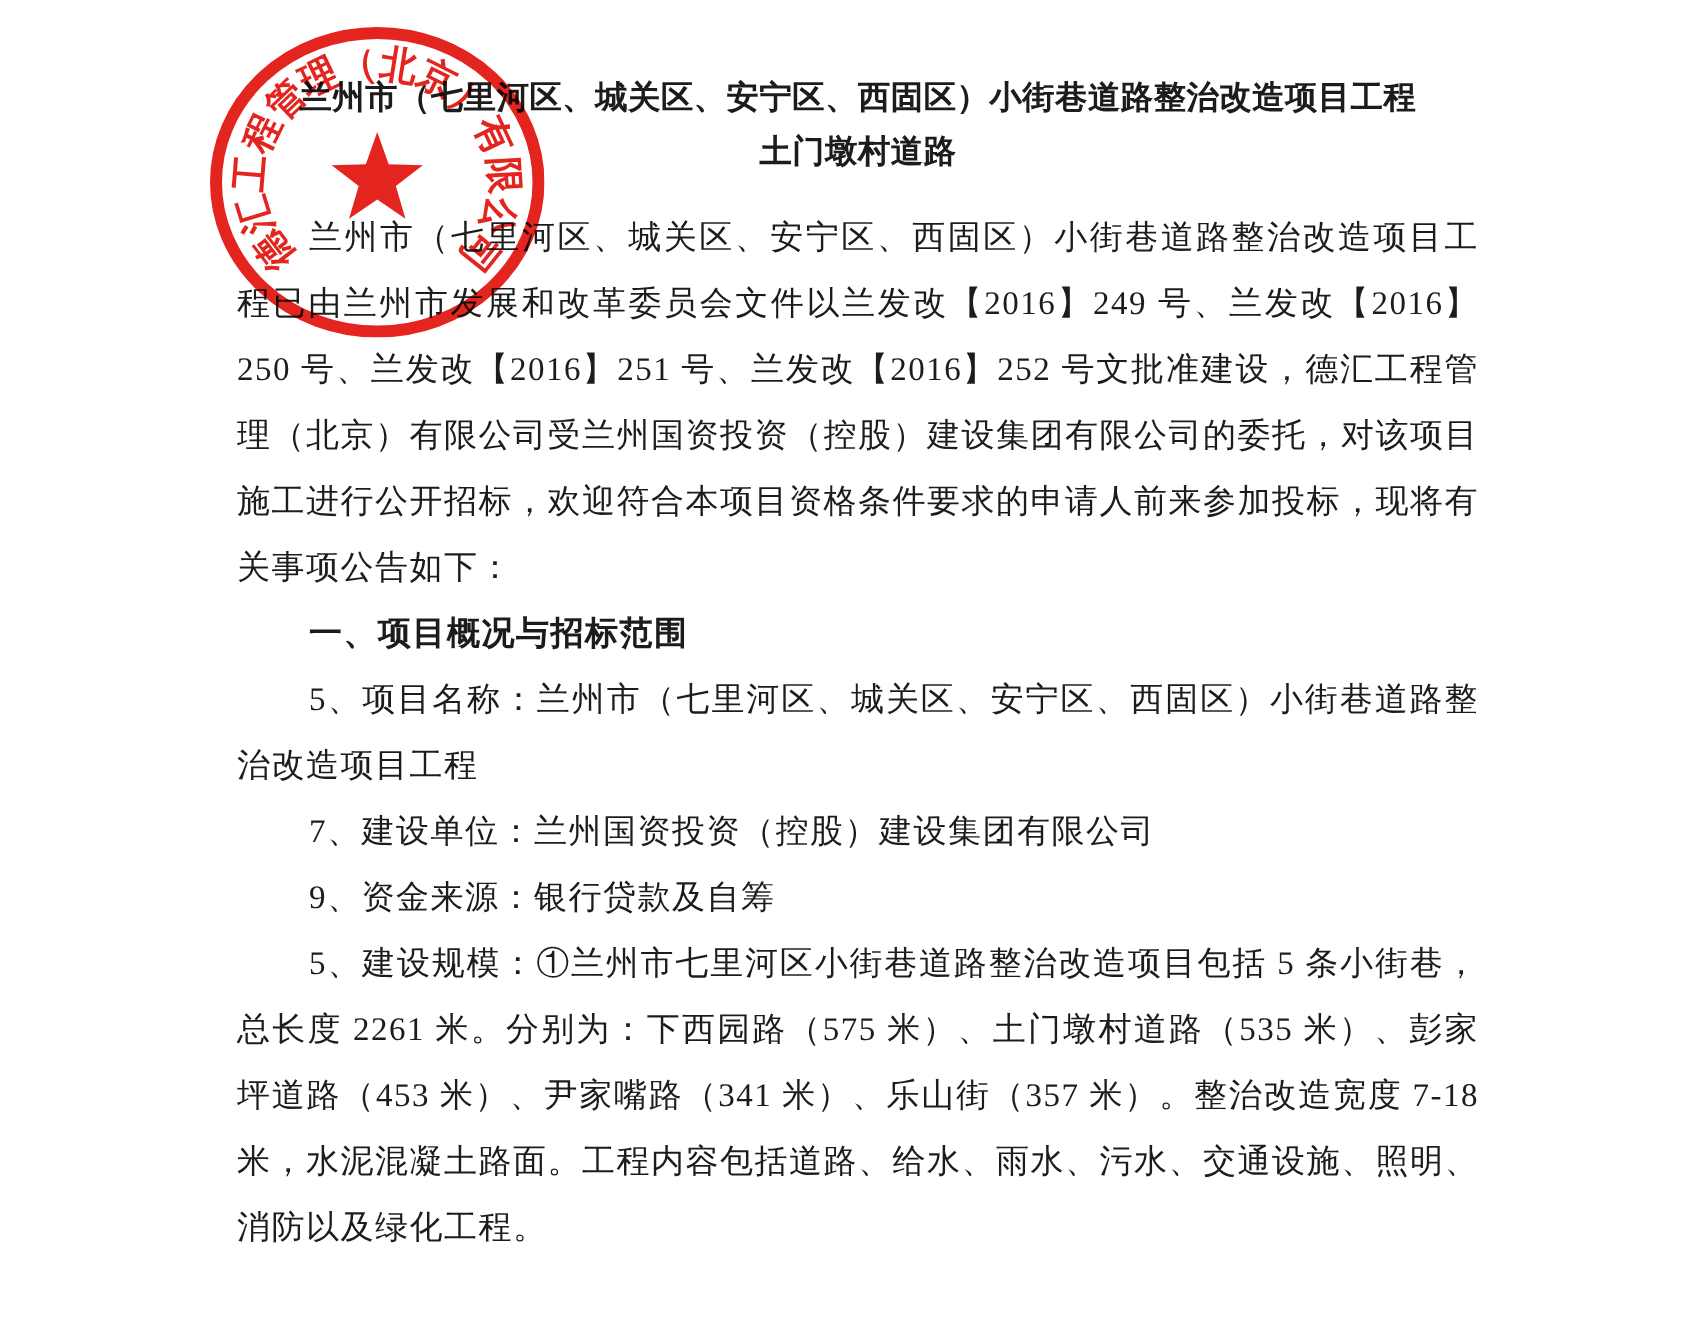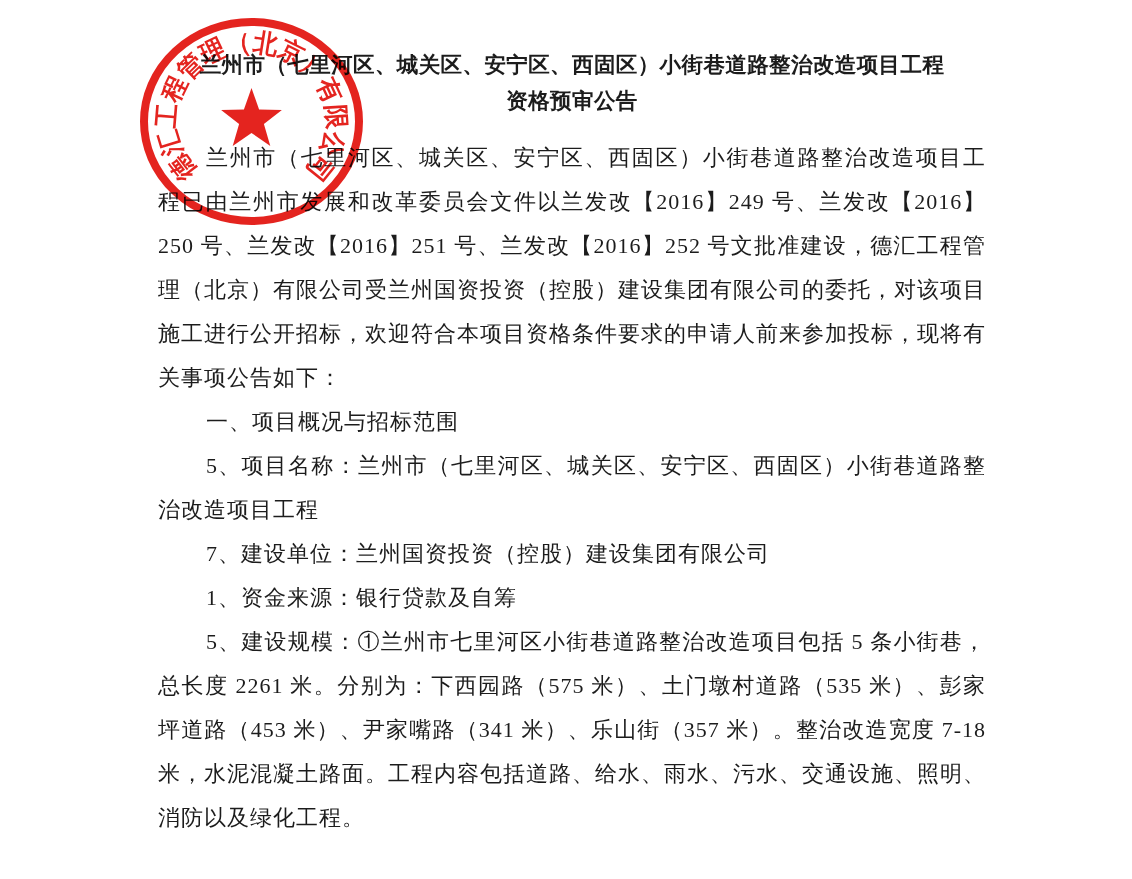--- a/index.html
+++ b/index.html
@@ -34,21 +34,21 @@
     line-height: 44px;
     letter-spacing: 1px;
     text-align: justify;
     text-justify: inter-ideograph;
   }
   .body-text p {
     margin: 0;
     text-indent: 48px;
   }
   .heading {
-    font-weight: normal;
+    font-weight: bold;
   }
   .stamp {
     position: absolute;
     left: 140px;
     top: 18px;
     width: 223px;
     height: 207px;
     mix-blend-mode: multiply;
     opacity: 0.93;
     color: var(--stamp-color, #e2130e);
@@ -64,28 +64,28 @@
     font-size: 26px;
     fill: currentColor;
   }
 </style>
 </head>
 <body>
 
 <div class="doc">
   <div class="title">
     <div>兰州市（七里河区、城关区、安宁区、西固区）小街巷道路整治改造项目工程</div>
-    <div>资格预审公告</div>
+    <div>土门墩村道路</div>
   </div>
   <div class="body-text">
     <p>兰州市（七里河区、城关区、安宁区、西固区）小街巷道路整治改造项目工程已由兰州市发展和改革委员会文件以兰发改【2016】249 号、兰发改【2016】250 号、兰发改【2016】251 号、兰发改【2016】252 号文批准建设，德汇工程管理（北京）有限公司受兰州国资投资（控股）建设集团有限公司的委托，对该项目施工进行公开招标，欢迎符合本项目资格条件要求的申请人前来参加投标，现将有关事项公告如下：</p>
     <p class="heading">一、项目概况与招标范围</p>
     <p>5、项目名称：兰州市（七里河区、城关区、安宁区、西固区）小街巷道路整治改造项目工程</p>
     <p>7、建设单位：兰州国资投资（控股）建设集团有限公司</p>
-    <p>1、资金来源：银行贷款及自筹</p>
+    <p>9、资金来源：银行贷款及自筹</p>
     <p>5、建设规模：①兰州市七里河区小街巷道路整治改造项目包括 5 条小街巷，总长度 2261 米。分别为：下西园路（575 米）、土门墩村道路（535 米）、彭家坪道路（453 米）、尹家嘴路（341 米）、乐山街（357 米）。整治改造宽度 7-18 米，水泥混凝土路面。工程内容包括道路、给水、雨水、污水、交通设施、照明、消防以及绿化工程。</p>
   </div>
 </div>
 
 <div class="stamp">
   <svg viewBox="0 0 223 207" preserveAspectRatio="none" aria-hidden="true">
     <ellipse cx="111.5" cy="103.5" rx="107.5" ry="99.5" fill="none" stroke="currentColor" stroke-width="8"></ellipse>
     <path id="sealTextArc" d="M 57.8 153 A 76 70 0 1 1 165.2 153" fill="none" stroke="none"></path>
     <text class="seal-text">
       <textPath href="#sealTextArc" startOffset="0" textLength="342" lengthAdjust="spacingAndGlyphs">德汇工程管理（北京）有限公司</textPath>

